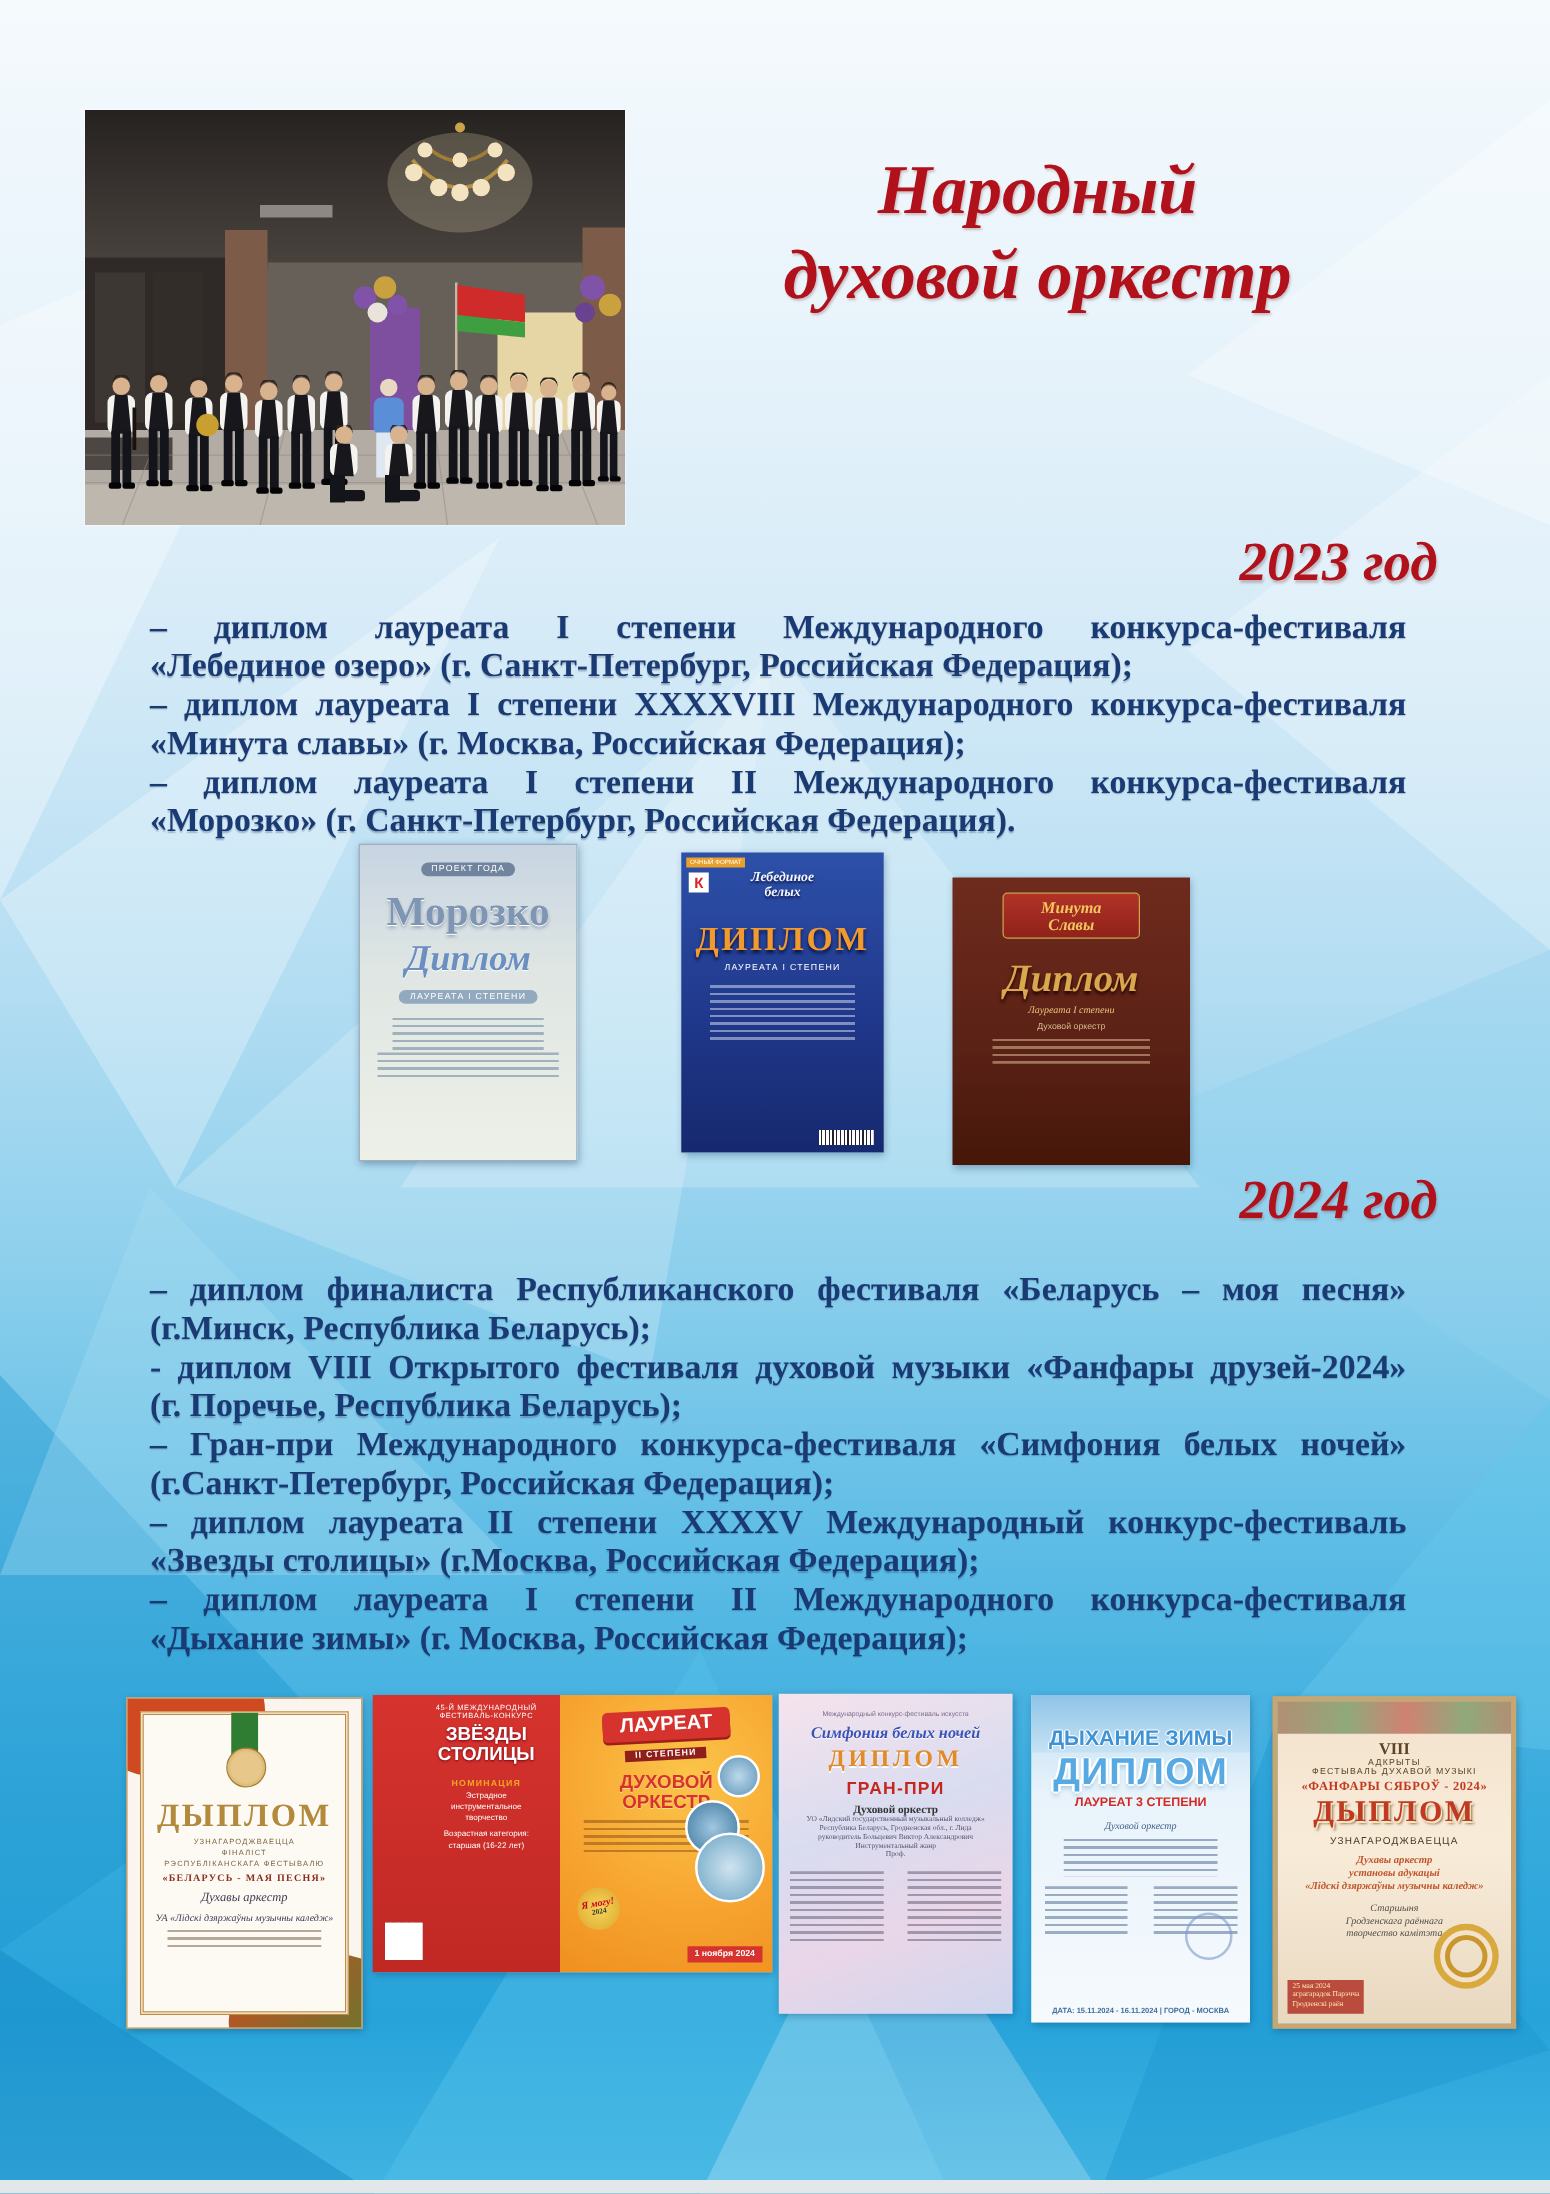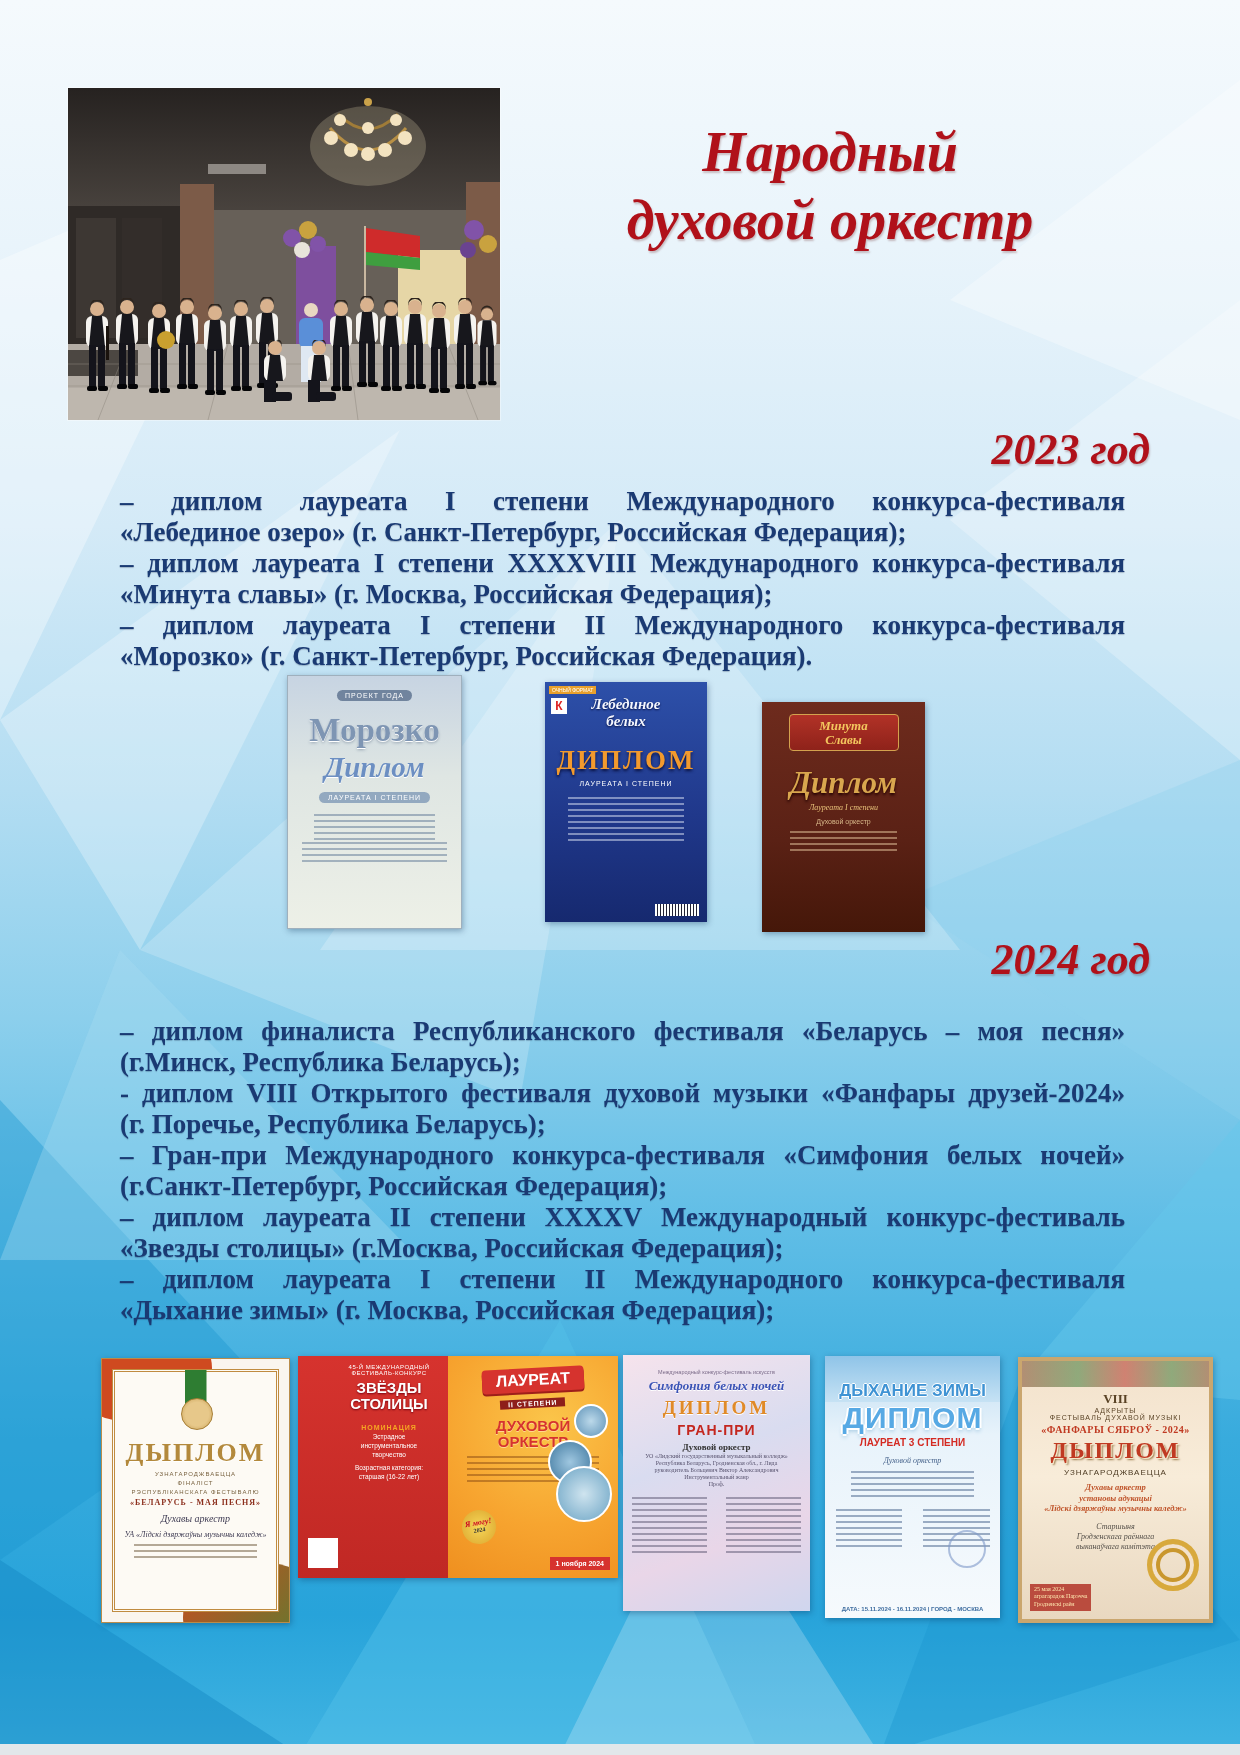--- a/index.html
+++ b/index.html
@@ -35,25 +35,25 @@
 
   
   .morozko{left:287px;top:675px;width:173px;height:252px;background:linear-gradient(180deg,#c7d4e2 0%,#dfe6e3 40%,#edf0e7 100%);border:1px solid #9fb0bd;text-align:center;color:#5e7795;}
   .morozko .badge{display:inline-block;margin-top:14px;padding:2px 8px;background:rgba(96,118,146,.85);color:#fff;font-size:7px;letter-spacing:1px;border-radius:6px;font-family:"Liberation Sans",sans-serif;}
   .morozko .mtitle{margin-top:10px;font-size:33px;font-weight:bold;color:#7e95b3;text-shadow:0 1px 0 #fff,0 2px 3px rgba(60,80,110,.4);}
   .morozko .mword{font-size:29px;font-weight:bold;font-style:italic;color:#6c8fc2;text-shadow:0 1px 0 #fff;margin-top:2px;}
   .morozko .mdeg{display:inline-block;margin-top:8px;padding:2px 9px;background:#93a9c0;color:#fff;font-size:7px;border-radius:8px;letter-spacing:1px;font-family:"Liberation Sans",sans-serif;}
   .swan{left:545px;top:682px;width:162px;height:240px;background:linear-gradient(180deg,#2d50a9 0%,#20388b 55%,#16296f 100%);text-align:center;color:#dfe6f6;}
   .swan .tag{position:absolute;left:4px;top:4px;background:#e8a02c;color:#fff;font-size:5px;padding:1px 3px;font-family:"Liberation Sans",sans-serif;}
   .swan .klogo{position:absolute;left:6px;top:16px;width:16px;height:16px;background:#fff;color:#d22;font-weight:bold;font-size:12px;line-height:16px;font-family:"Liberation Sans",sans-serif;}
-  .swan .stitle{padding-top:14px;font-style:italic;font-weight:bold;font-size:15px;color:#f4f7ff;line-height:1.1;text-shadow:0 1px 2px #071244;}
+  .swan .stitle{padding-top:14px;font-style:italic;font-weight:bold;font-size:11px;color:#f4f7ff;line-height:1.1;text-shadow:0 1px 2px #071244;}
   .swan .sword{margin-top:16px;font-size:27px;font-weight:bold;letter-spacing:2px;color:#f29a2e;text-shadow:0 2px 3px #081040;}
   .swan .sdeg{margin-top:4px;font-size:7px;letter-spacing:1px;color:#fff;font-family:"Liberation Sans",sans-serif;}
   .swan .barcode{position:absolute;bottom:6px;right:8px;width:44px;height:12px;background:repeating-linear-gradient(90deg,#fff 0 2px,#223 2px 3px);}
-  .minuta{left:762px;top:702px;width:163px;height:230px;background:linear-gradient(180deg,#6e2b1d 0%,#5a2115 60%,#451709 100%);text-align:center;color:#e8c9a0;}
+  .minuta{left:762px;top:702px;width:190px;height:230px;background:linear-gradient(180deg,#6e2b1d 0%,#5a2115 60%,#451709 100%);text-align:center;color:#e8c9a0;}
   .minuta .marq{margin:12px auto 0;width:104px;padding:4px 2px;background:linear-gradient(180deg,#b23227,#8e221a);border-radius:4px;border:1px solid #d4a24e;font-style:italic;font-weight:bold;font-size:13px;color:#f3c65e;line-height:1.05;}
   .minuta .mword{margin-top:14px;font-size:31px;font-weight:bold;font-style:italic;color:#d9a74e;text-shadow:0 2px 3px #200;}
   .minuta .mdeg{font-size:8px;font-style:italic;color:#e8c27a;margin-top:2px;}
   .minuta .morg{font-size:7px;color:#d8b88a;margin-top:6px;font-family:"Liberation Sans",sans-serif;}
 
   
   .bel{left:101px;top:1358px;width:187px;height:263px;background:#faf5ee;border:1px solid #b98c4a;text-align:center;color:#6b5638;}
   .bel:before{content:"";position:absolute;left:-40px;top:-46px;width:150px;height:110px;background:#cf4a20;border-radius:50%;}
   .bel:after{content:"";position:absolute;right:-44px;bottom:-50px;width:150px;height:110px;background:linear-gradient(135deg,#cf4a20,#3e8a34);border-radius:50%;}
   .bel .inner{position:absolute;left:10px;top:10px;right:10px;bottom:10px;border:3px double #c08b3f;background:#fdfaf4;z-index:2;}
@@ -380,21 +380,21 @@
     <div class="fword">ДЫПЛОМ</div>
     <div class="faw">УЗНАГАРОДЖВАЕЦЦА</div>
     <div class="fscr">
       <span>Духавы аркестр</span><br>
       <span>установы адукацыі</span><br>
       <span>«Лідскі дзяржаўны музычны каледж»</span>
     </div>
     <div class="fch">
       <span>Старшыня</span><br>
       <span>Гродзенскага раённага</span><br>
-      <span>выканаўчага камітэта</span>
+      <span>творчество камітэта</span>
     </div>
     <div class="horn"></div>
     <div class="fdate">
       <span>25 мая 2024</span><br>
       <span>аграгарадок Парэчча</span><br>
       <span>Гродзенскі раён</span>
     </div>
   </div>
 
   <div class="footer-strip"></div>

